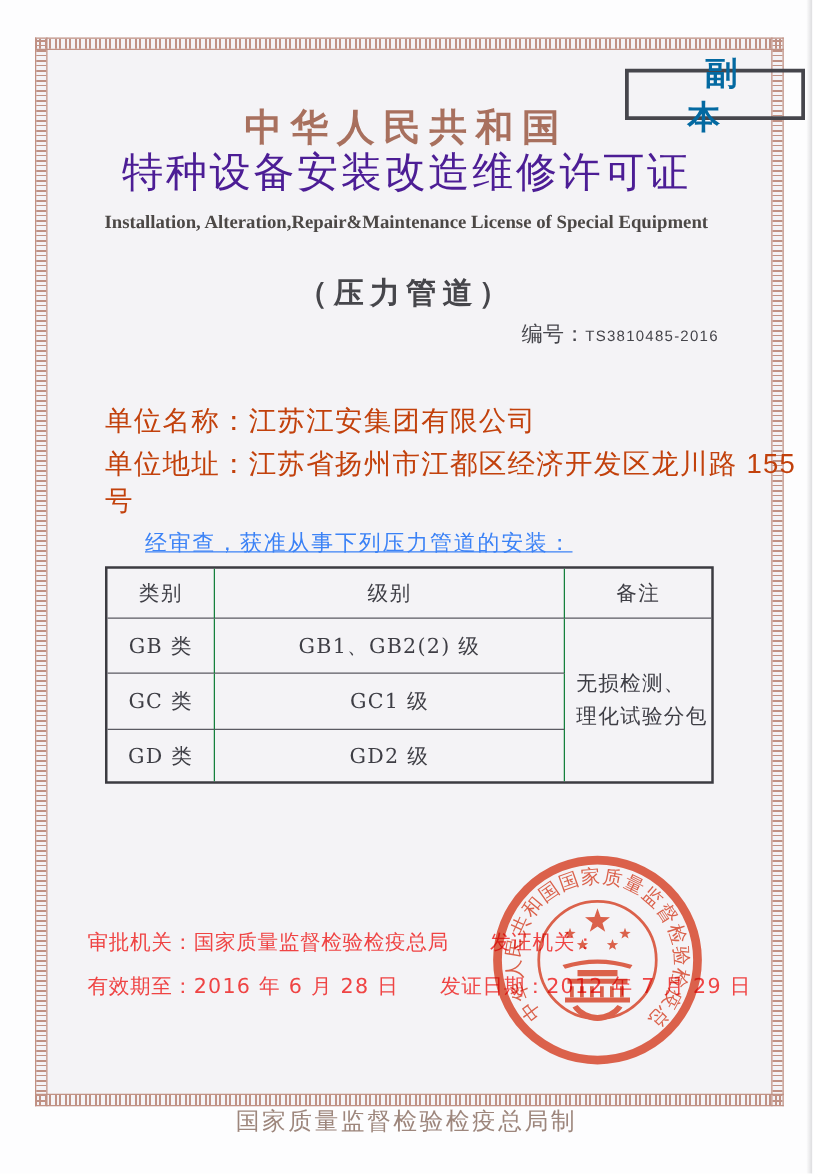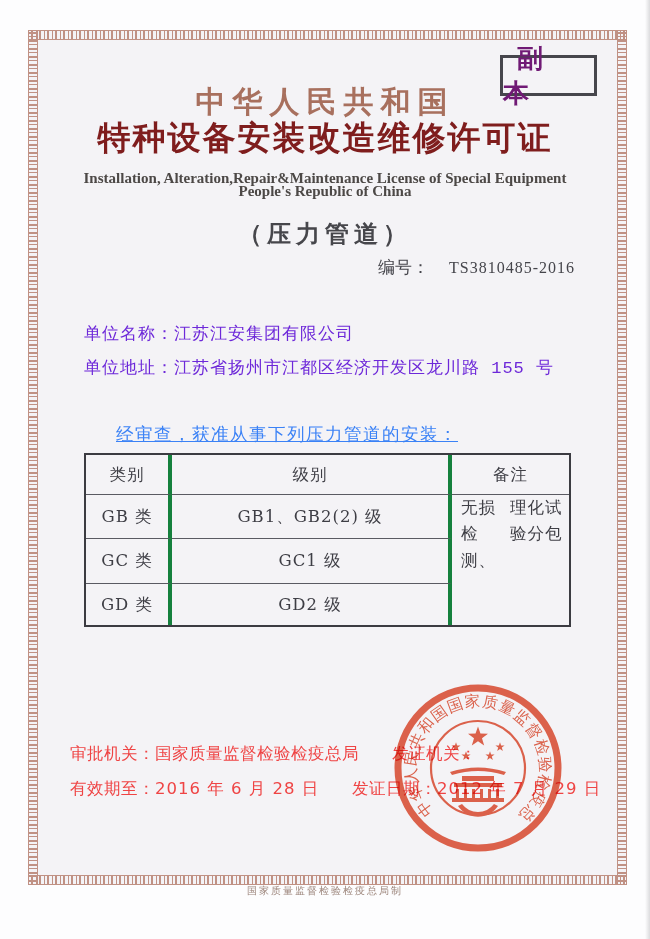--- a/index.html
+++ b/index.html
@@ -36,100 +36,100 @@
   .band-left{left:0;}
   .band-right{right:0;}
 
   .abs{position:absolute;}
   .center{left:0;width:650px;text-align:center;}
 
   .duplicate-badge{
     left:500px;top:55px;width:91px;height:35px;
     border:3px solid #46464c;
     display:flex;align-items:center;justify-content:center;
-    font-size:26px;font-weight:700;color:#701a75;
+    font-size:26px;font-weight:700;color:#0369a1;
     letter-spacing:14px;text-indent:14px;
     font-family:"DejaVu Sans",sans-serif;
+    padding-left:47px;
   }
   .title-cn1{top:82px;font-size:30px;font-weight:700;color:#a8705e;letter-spacing:7px;}
-  .title-cn2{top:116px;font-size:33px;font-weight:700;color:#7f1d1d;letter-spacing:2px;}
+  .title-cn2{top:116px;font-size:33px;font-weight:400;color:#4c1d95;letter-spacing:2px;}
   .title-en{font-family:"Liberation Serif",serif;font-weight:700;color:#4c4846;}
   .title-en1{top:158px;font-size:15px;margin-top:12px;}
   .title-en2{top:183px;font-size:15px;}
   .scope-line{top:218px;font-size:24px;font-weight:600;color:#46464b;letter-spacing:5px;}
 
   .license-line{top:256px;right:75px;font-size:17px;color:#45454b;
     font-family:"DejaVu Serif",serif;}
-  .license-line .num{font-family:Liberation Serif, serif;font-size:16px;letter-spacing:1px;margin-left:20px;}
-
-  .field-row{font-family:Liberation Mono, monospace;font-size:17px;color:#6d28d9;letter-spacing:1px;}
+  .license-line .num{font-family:Liberation Sans, sans-serif;font-size:12px;letter-spacing:1px;}
+
+  .field-row{font-family:Liberation Sans, sans-serif;font-size:22px;color:#c2410c;letter-spacing:1px;}
   .org-name{left:84px;top:322px;}
   .org-address{left:84px;top:356px;}
   .intro-line{left:116px;top:422px;font-family:"DejaVu Serif",serif;font-size:17.5px;letter-spacing:1.5px;color:#3b82f6;text-decoration:underline;}
 
   .scope-table{
     left:84px;top:453px;
     display:grid;
     grid-template-columns:86px 280px 117px;
     grid-template-rows:40px 44px 45px 41px;
     border:2px solid #3b3b41;
     background:transparent;
     font-family:"DejaVu Serif",serif;
     font-size:16.5px;color:#3e3e45;
   }
   .cell{
     box-sizing:border-box;
     display:flex;align-items:center;justify-content:center;
-    border-right:4px solid #15803d;
+    border-right:1px solid #15803d;
     border-bottom:1px solid #5a5a62;
     letter-spacing:1px;
   }
   .cell.last-col{border-right:none;}
   .cell.last-row{border-bottom:none;}
   .remark-cell{
     grid-column:3;grid-row:2 / span 3;
     border-right:none;border-bottom:none;
-    flex-direction:row;align-items:flex-start;justify-content:center;
+    flex-direction:column;align-items:flex-start;justify-content:center;
     padding-left:9px;line-height:1.6;
   }
 
   .bottom-row{font-family:"DejaVu Serif",serif;font-size:16.5px;color:#ef4444;letter-spacing:0.5px;}
   .approval-authority{left:70px;top:743px;}
   .issuing-authority{left:352px;top:743px;margin-left:40px;}
   .valid-until{left:70px;top:778px;}
   .issue-date{left:352px;top:778px;}
   .date-val{font-family:"DejaVu Sans",sans-serif;font-size:16.5px;letter-spacing:1px;}
 
   .seal{
     left:390px;top:680px;width:176px;height:176px;
     mix-blend-mode:multiply;opacity:0.9;
   }
   .footer-note{
-    top:884px;font-size:10px;color:#9d867c;letter-spacing:2px;
+    top:884px;font-size:19px;color:#9d867c;letter-spacing:2px;
     font-family:"DejaVu Sans",sans-serif;
   }
 </style>
 </head>
 <body>
 
 <div class="page">
 
   <div class="frame">
     <div class="band band-h band-top"></div>
     <div class="band band-h band-bottom"></div>
     <div class="band band-v band-left"></div>
     <div class="band band-v band-right"></div>
   </div>
 
   <div class="abs duplicate-badge">副本</div>
 
   <div class="abs center title-cn1">中华人民共和国</div>
   <div class="abs center title-cn2">特种设备安装改造维修许可证</div>
   <div class="abs center title-en title-en1">Installation, Alteration,Repair&amp;Maintenance License of Special Equipment</div>
-  <div class="abs center title-en title-en2">People's Republic of China</div>
   <div class="abs center scope-line">（压力管道）</div>
 
   <div class="abs license-line">
     <span>编号：</span><span class="num">TS3810485-2016</span>
   </div>
 
   <div class="abs field-row org-name">
     <span>单位名称：</span><span>江苏江安集团有限公司</span>
   </div>
   <div class="abs field-row org-address">

